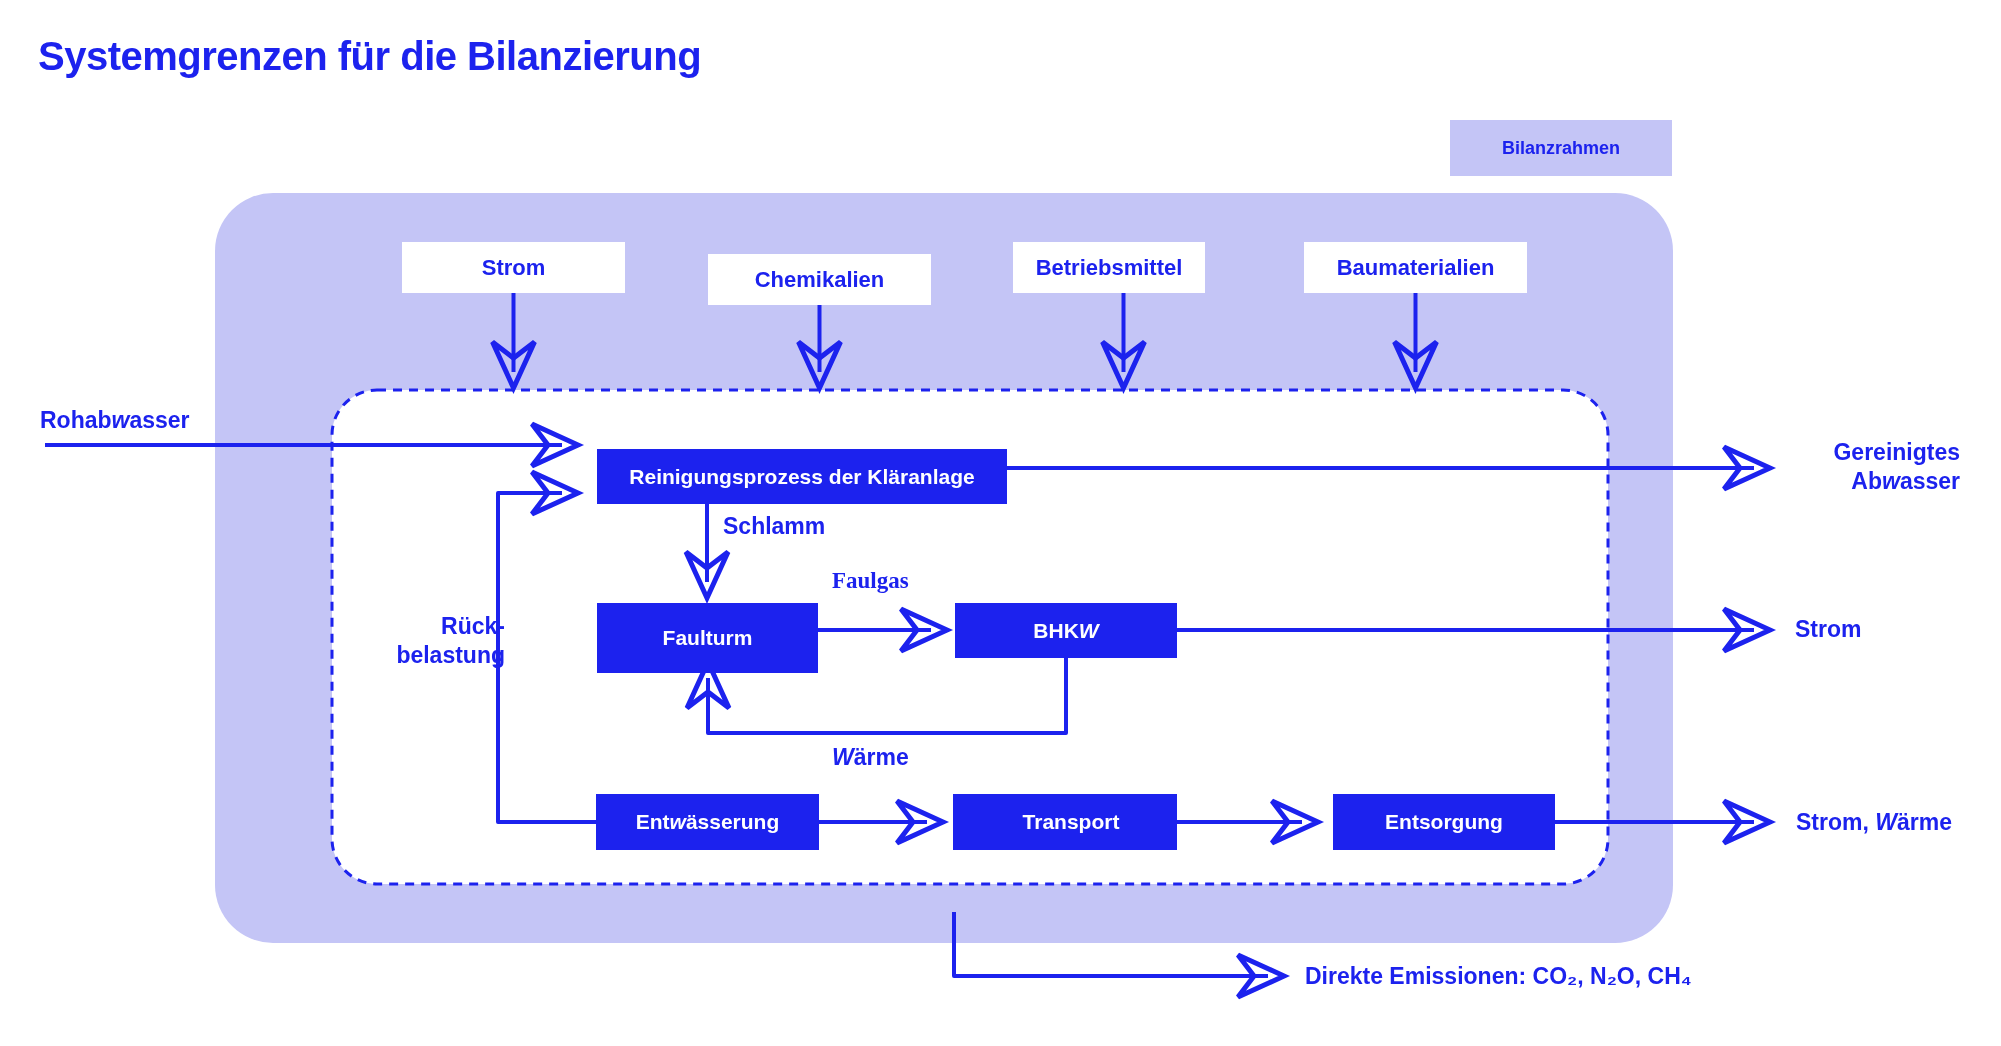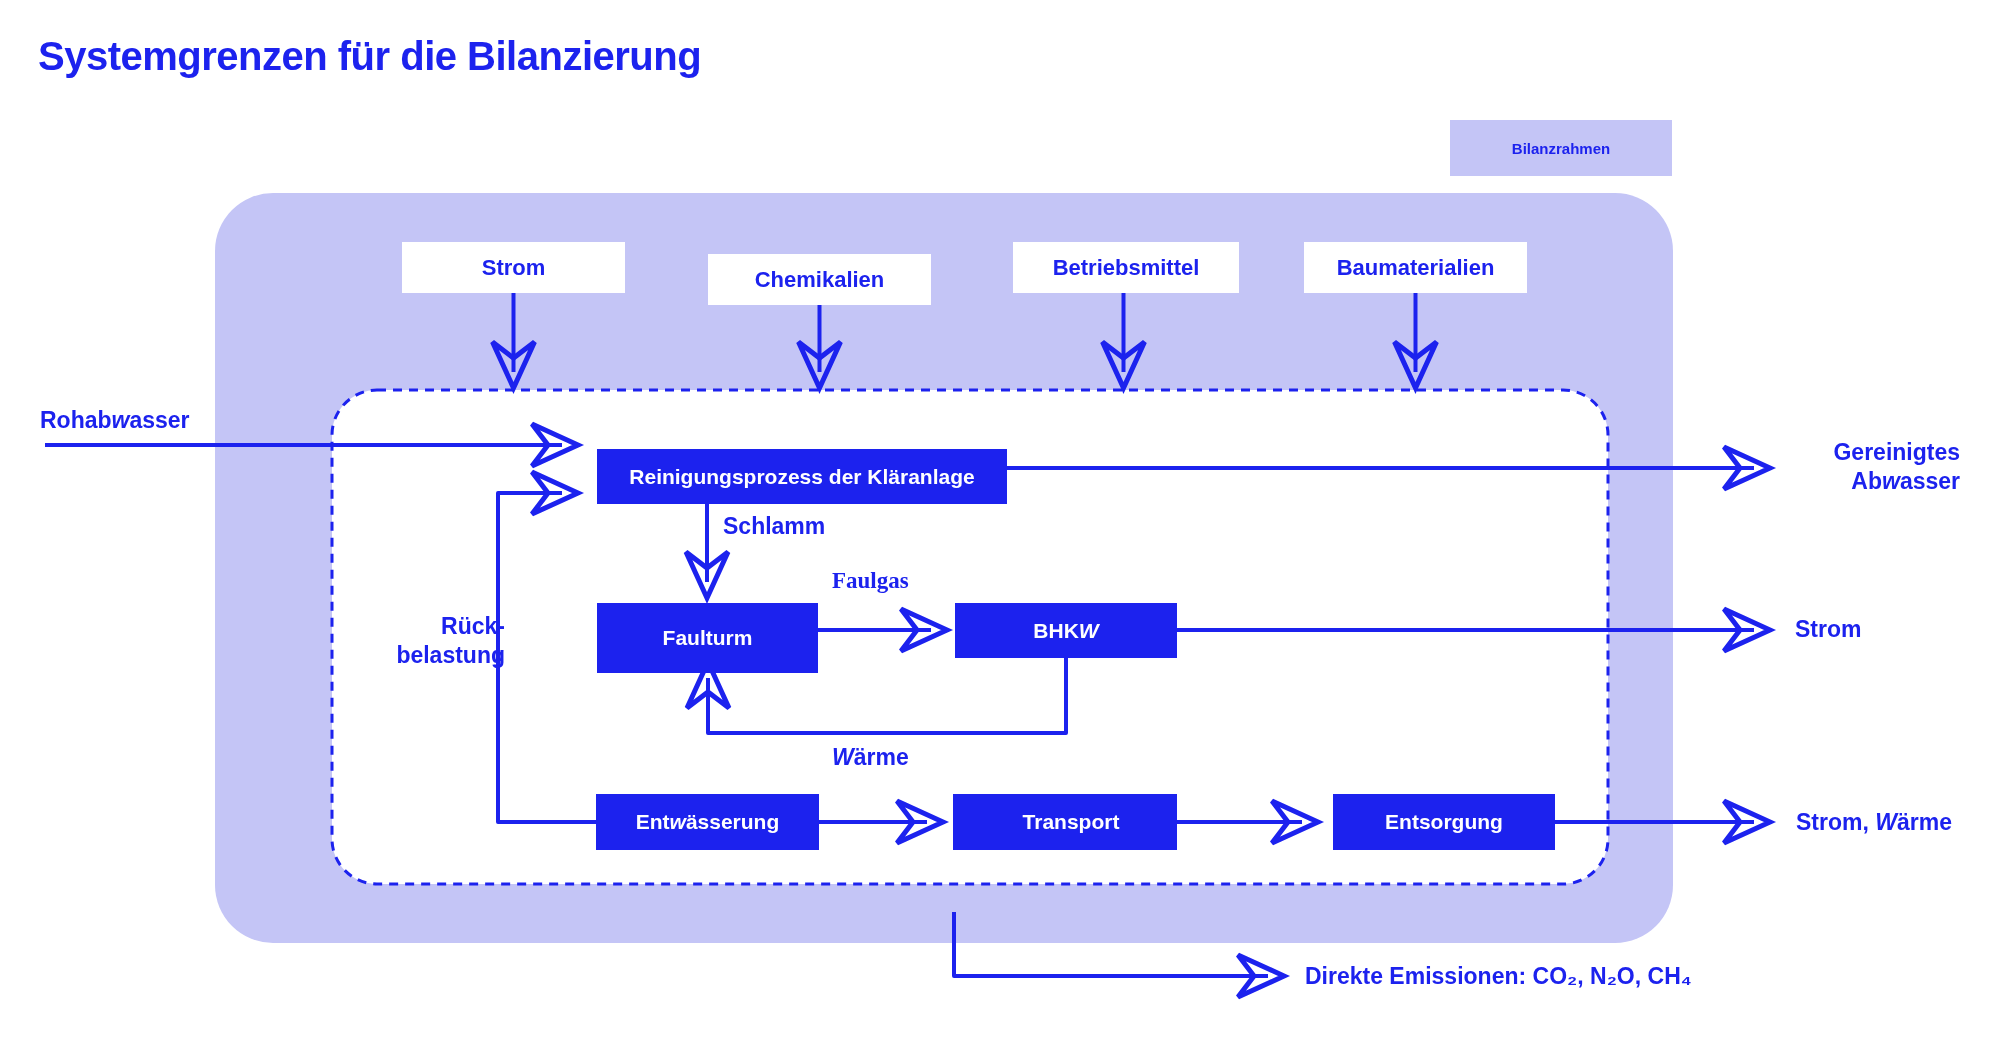--- a/index.html
+++ b/index.html
@@ -22,21 +22,21 @@
   }
   svg.layer { left:0; top:0; width:2001px; height:1046px; }
   .dashrect { fill:#ffffff; stroke:var(--blue); stroke-width:3; stroke-dasharray:9 7; }
   .ln { fill:none; stroke:var(--blue); stroke-width:4; stroke-linejoin:round; }
   .hd { fill:none; stroke:var(--blue); stroke-width:5; stroke-linejoin:miter; }
   .node {
     display:flex; align-items:center; justify-content:center; text-align:center;
     font-weight:bold; white-space:nowrap;
   }
   .input-box { background:#ffffff; color:var(--blue); font-size:22px; }
-  .legend-box { background:var(--purple); color:var(--blue); font-size:15px; }
+  .legend-box { background:var(--purple); color:var(--blue); font-size:18px; }
   .proc-box { background:var(--blue); color:var(--boxtext); font-size:21px; }
   .flabel { font-size:23px; font-weight:bold; color:var(--blue); line-height:1.25;text-align:right; }
   .wslant { font-style:italic; }
 </style>
 </head>
 <body>
 
 <div class="abs title">Systemgrenzen für die Bilanzierung</div>
 
 <div class="abs node legend-box" style="left:1450px; top:120px; width:222px; height:56px;">Bilanzrahmen</div>
@@ -112,21 +112,21 @@
   </g>
 
   <g>
     <path class="ln" d="M 954 912 V 976 H 1268"></path>
       <path class="hd" d="M 1284 976 L 1238 955 L 1254 976 L 1238 997 Z"></path>
   </g>
 </svg>
 
 <div class="abs node input-box" style="left:402px; top:242px; width:223px; height:51px;">Strom</div>
 <div class="abs node input-box" style="left:708px; top:254px; width:223px; height:51px;">Chemikalien</div>
-<div class="abs node input-box" style="left:1013px; top:242px; width:226px; height:51px;">Betriebsmittel</div>
+<div class="abs node input-box" style="left:1013px; top:242px; width:192px; height:51px;">Betriebsmittel</div>
 <div class="abs node input-box" style="left:1304px; top:242px; width:223px; height:51px;">Baumaterialien</div>
 
 <div class="abs node proc-box" style="left:597px; top:441px; width:410px; height:55px;margin-top:8px;">Reinigungsprozess der Kläranlage</div>
 <div class="abs node proc-box" style="left:597px; top:603px; width:221px; height:70px;">Faulturm</div>
 <div class="abs node proc-box" style="left:955px; top:603px; width:222px; height:55px;">BHK<span class="wslant">W</span></div>
 <div class="abs node proc-box" style="left:596px; top:794px; width:223px; height:56px;">Ent<span class="wslant">w</span>ässerung</div>
 <div class="abs node proc-box" style="left:953px; top:794px; width:224px; height:56px;padding-left:12px;">Transport</div>
 <div class="abs node proc-box" style="left:1333px; top:794px; width:222px; height:56px;">Entsorgung</div>
 
 <div class="abs flabel" style="left:40px; top:406px;">Rohab<span class="wslant">w</span>asser</div>

